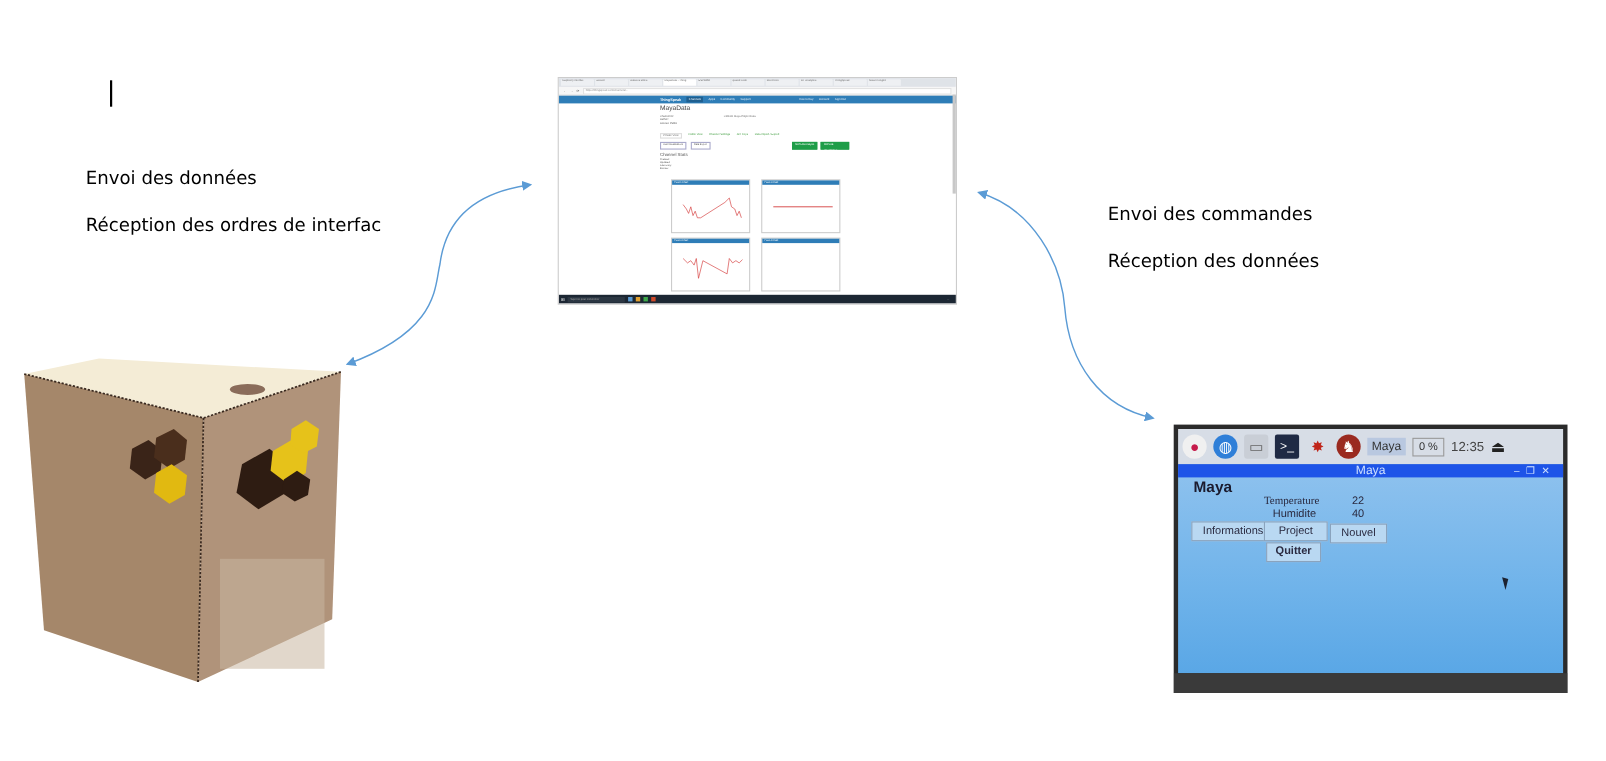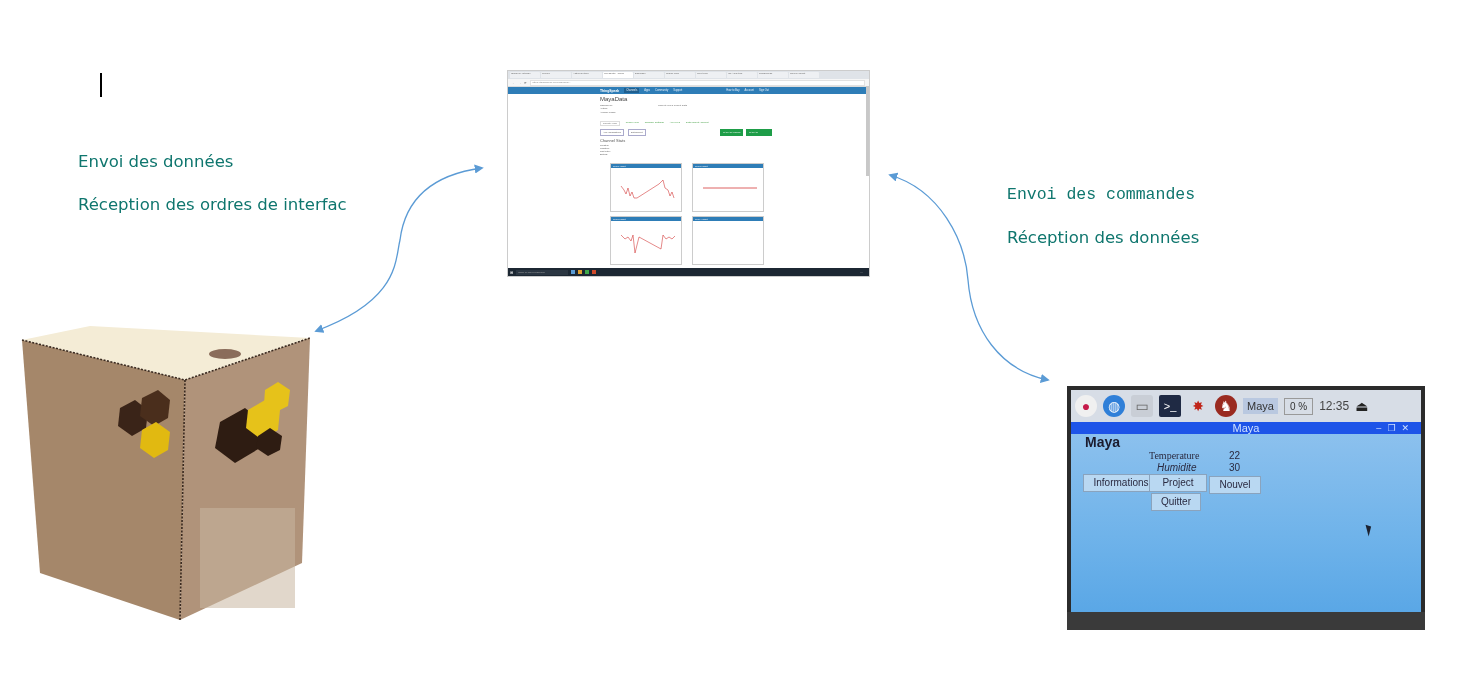--- a/index.html
+++ b/index.html
@@ -1,19 +1,19 @@
 <!DOCTYPE html>
 <html><head>
 <meta charset="utf-8">
 <style>
   html, body { margin:0; padding:0; }
   body { width:1460px; height:692px; background:#ffffff; position:relative; overflow:hidden; font-family:"Liberation Sans", sans-serif; }
   .abs { position:absolute; }
   .caret { left:100px; top:73px; width:2px; height:24px; background:#000; }
-  .label { font-family:"DejaVu Sans", sans-serif; font-size:16.5px; color:#0f766e; white-space:nowrap; }
+  .label { font-family:"DejaVu Sans", sans-serif; font-size:16.5px; color:#000000; white-space:nowrap; }
 
   
   .hive { left:20px; top:318px; width:290px; height:305px; }
 
   
   .ts { left:507px; top:70px; width:361px; height:205px; background:#fff; border:1px solid #ccc; overflow:hidden; font-size:3px; color:#555; }
   .ts .tabs { height:8px; background:#dfe3e8; display:flex; gap:1px; padding:1px 2px 0 2px; box-sizing:border-box; }
   .ts .tab { width:28px; height:6px; background:#eef0f3; border-radius:1px 1px 0 0; font-size:2.5px; overflow:hidden; white-space:nowrap; padding:0 1px; color:#666; }
   .ts .tab.active { background:#fff; }
   .ts .addr { height:7px; background:#f6f6f6; border-bottom:1px solid #ddd; display:flex; align-items:center; padding:0 4px; gap:3px; }
@@ -55,21 +55,21 @@
   .pi .bottom { position:absolute; left:0; bottom:0; width:100%; height:18px; background:#3a3a3a; }
 </style>
 </head>
 <body>
 
 <div class="abs caret"></div>
 
 <div class="abs label" style="left:78px; top:152px;">Envoi des données</div>
 <div class="abs label" style="left:78px; top:195px;">Réception des ordres de interfac</div>
 
-<div class="abs label" style="left:1007px; top:185px;font-family:Liberation Mono, monospace;">Envoi des commandes</div>
+<div class="abs label" style="left:1007px; top:185px;">Envoi des commandes</div>
 <div class="abs label" style="left:1007px; top:228px;">Réception des données</div>
 
 <svg class="abs" style="left:0; top:0;" width="1460" height="692">
   <defs>
     <marker id="ah" viewBox="0 0 10 10" refX="8" refY="5" markerWidth="7" markerHeight="7" orient="auto-start-reverse">
       <path d="M0,0 L10,5 L0,10 z" fill="#5b9bd5"></path>
     </marker>
   </defs>
   <path d="M316,331 C400,300 395,260 400,240 C405,200 430,175 482,168" fill="none" stroke="#5b9bd5" stroke-width="1.3" marker-start="url(#ah)" marker-end="url(#ah)"></path>
   <path d="M890,175 C940,190 965,240 968,280 C972,330 1000,370 1048,380" fill="none" stroke="#5b9bd5" stroke-width="1.3" marker-start="url(#ah)" marker-end="url(#ah)"></path>
@@ -199,22 +199,22 @@
     <span style="font-size:14px;color:#222;">⏏</span>
   </div>
   <div class="win">
     <div class="wtitle">
       <span>Maya</span>
       <span class="wctl"><span>–</span><span>❐</span><span>✕</span></span>
     </div>
     <div class="appname">Maya</div>
     <div class="lbl" style="left:78px; top:28px;font-family:Liberation Serif, serif;">Temperature</div>
     <div class="lbl" style="left:158px; top:28px;">22</div>
-    <div class="lbl" style="left:86px; top:40px;font-style:italic;">Humidite</div>
-    <div class="lbl" style="left:158px; top:40px;">30</div>
+    <div class="lbl" style="left:86px; top:40px;">Humidite</div>
+    <div class="lbl" style="left:158px; top:40px;">40</div>
     <div class="pbtn" style="left:0; top:52px; width:74px;margin-left:12px;">Informations</div>
     <div class="pbtn" style="left:78px; top:52px; width:56px;">Project</div>
     <div class="pbtn" style="left:138px; top:54px; width:50px;">Nouvel</div>
-    <div class="pbtn" style="left:80px; top:71px; width:48px;">Quitter</div>
+    <div class="pbtn" style="left:80px; top:71px; width:48px;font-weight:bold;">Quitter</div>
     <div class="cursor"></div>
   </div>
   <div class="bottom"></div>
 </div>
 
 </body></html>

